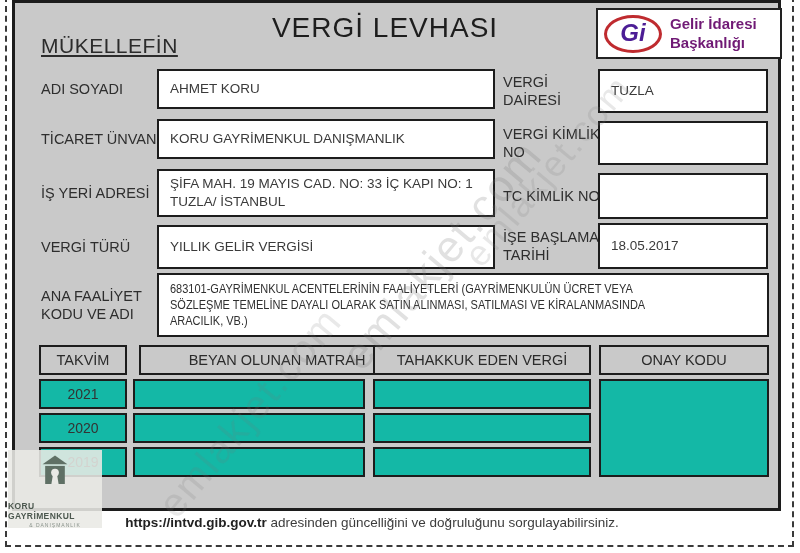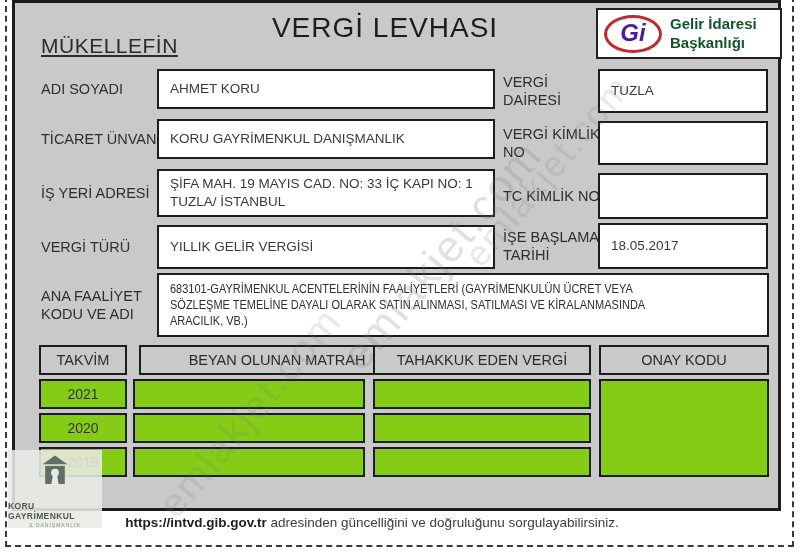--- a/index.html
+++ b/index.html
@@ -18,40 +18,40 @@
   .mukellefin { position:absolute; left:26px; top:31px; font-size:21px; color:#2c2c2c;
     text-decoration:underline; letter-spacing:0.5px; }
 
   
   .gib-box { position:absolute; left:581px; top:5px; width:186px; height:51px;
     background:#ffffff; border:2px solid #222; display:flex; align-items:center; padding:3px 6px; }
   .gib-oval { width:58px; height:38px; border:3px solid #bf2b2f; border-radius:50%;
     display:flex; align-items:center; justify-content:center; flex:0 0 auto; background:#fff; }
   .gib-monogram { color:#4c1d95; font-size:24px; font-weight:bold; font-style:italic;
     line-height:1; transform:translateY(-1px); }
-  .gib-text { margin-left:8px; color:#14532d; font-weight:bold; font-size:15px; line-height:1.25; }
+  .gib-text { margin-left:8px; color:#701a75; font-weight:bold; font-size:15px; line-height:1.25; }
 
   
   .lbl { position:absolute; display:flex; align-items:center; font-size:14.5px;
     color:#2e2e2e; line-height:1.25; }
   .box { position:absolute; background:#ffffff; border:2px solid #1c1c1c;
     display:flex; align-items:center; padding:18px 11px; font-size:13.5px; color:#3a3a3a;
     line-height:1.3; }
   .lbl-left { left:26px; width:124px; }
   .box-left { left:142px; width:338px; }
   .lbl-right { left:488px; width:102px; }
   .box-right { left:583px; width:170px; }
 
   .condensed { display:block; transform:scaleX(0.88); transform-origin:0 50%; width:113%;
     font-size:12.5px; color:#2f2f2f; }
 
   
   .th { position:absolute; height:30px; background:#c9c9c9; border:2px solid #1c1c1c;
     display:flex; align-items:center; justify-content:center; font-size:14.5px; color:#2b2b2b; }
-  .td { position:absolute; height:30px; background:#84cc16; border:2px solid #1c1c1c;
+  .td { position:absolute; height:30px; background:#14b8a6; border:2px solid #1c1c1c;
     display:flex; align-items:center; justify-content:center; font-size:14px; color:#333; }
 
   .footer { position:absolute; left:0; top:515px; width:800px; text-align:center;
     padding-right:56px; font-size:13.5px; color:#3c3c3c; z-index:7; }
   .footer b { color:#222; }
 
   
   .wm { position:absolute; transform:rotate(-50deg); color:rgba(120,120,120,0.22);
     font-size:44px; letter-spacing:2px; white-space:nowrap; z-index:5; pointer-events:none; }
   .wm2 { font-size:36px; color:rgba(125,125,125,0.18); }

